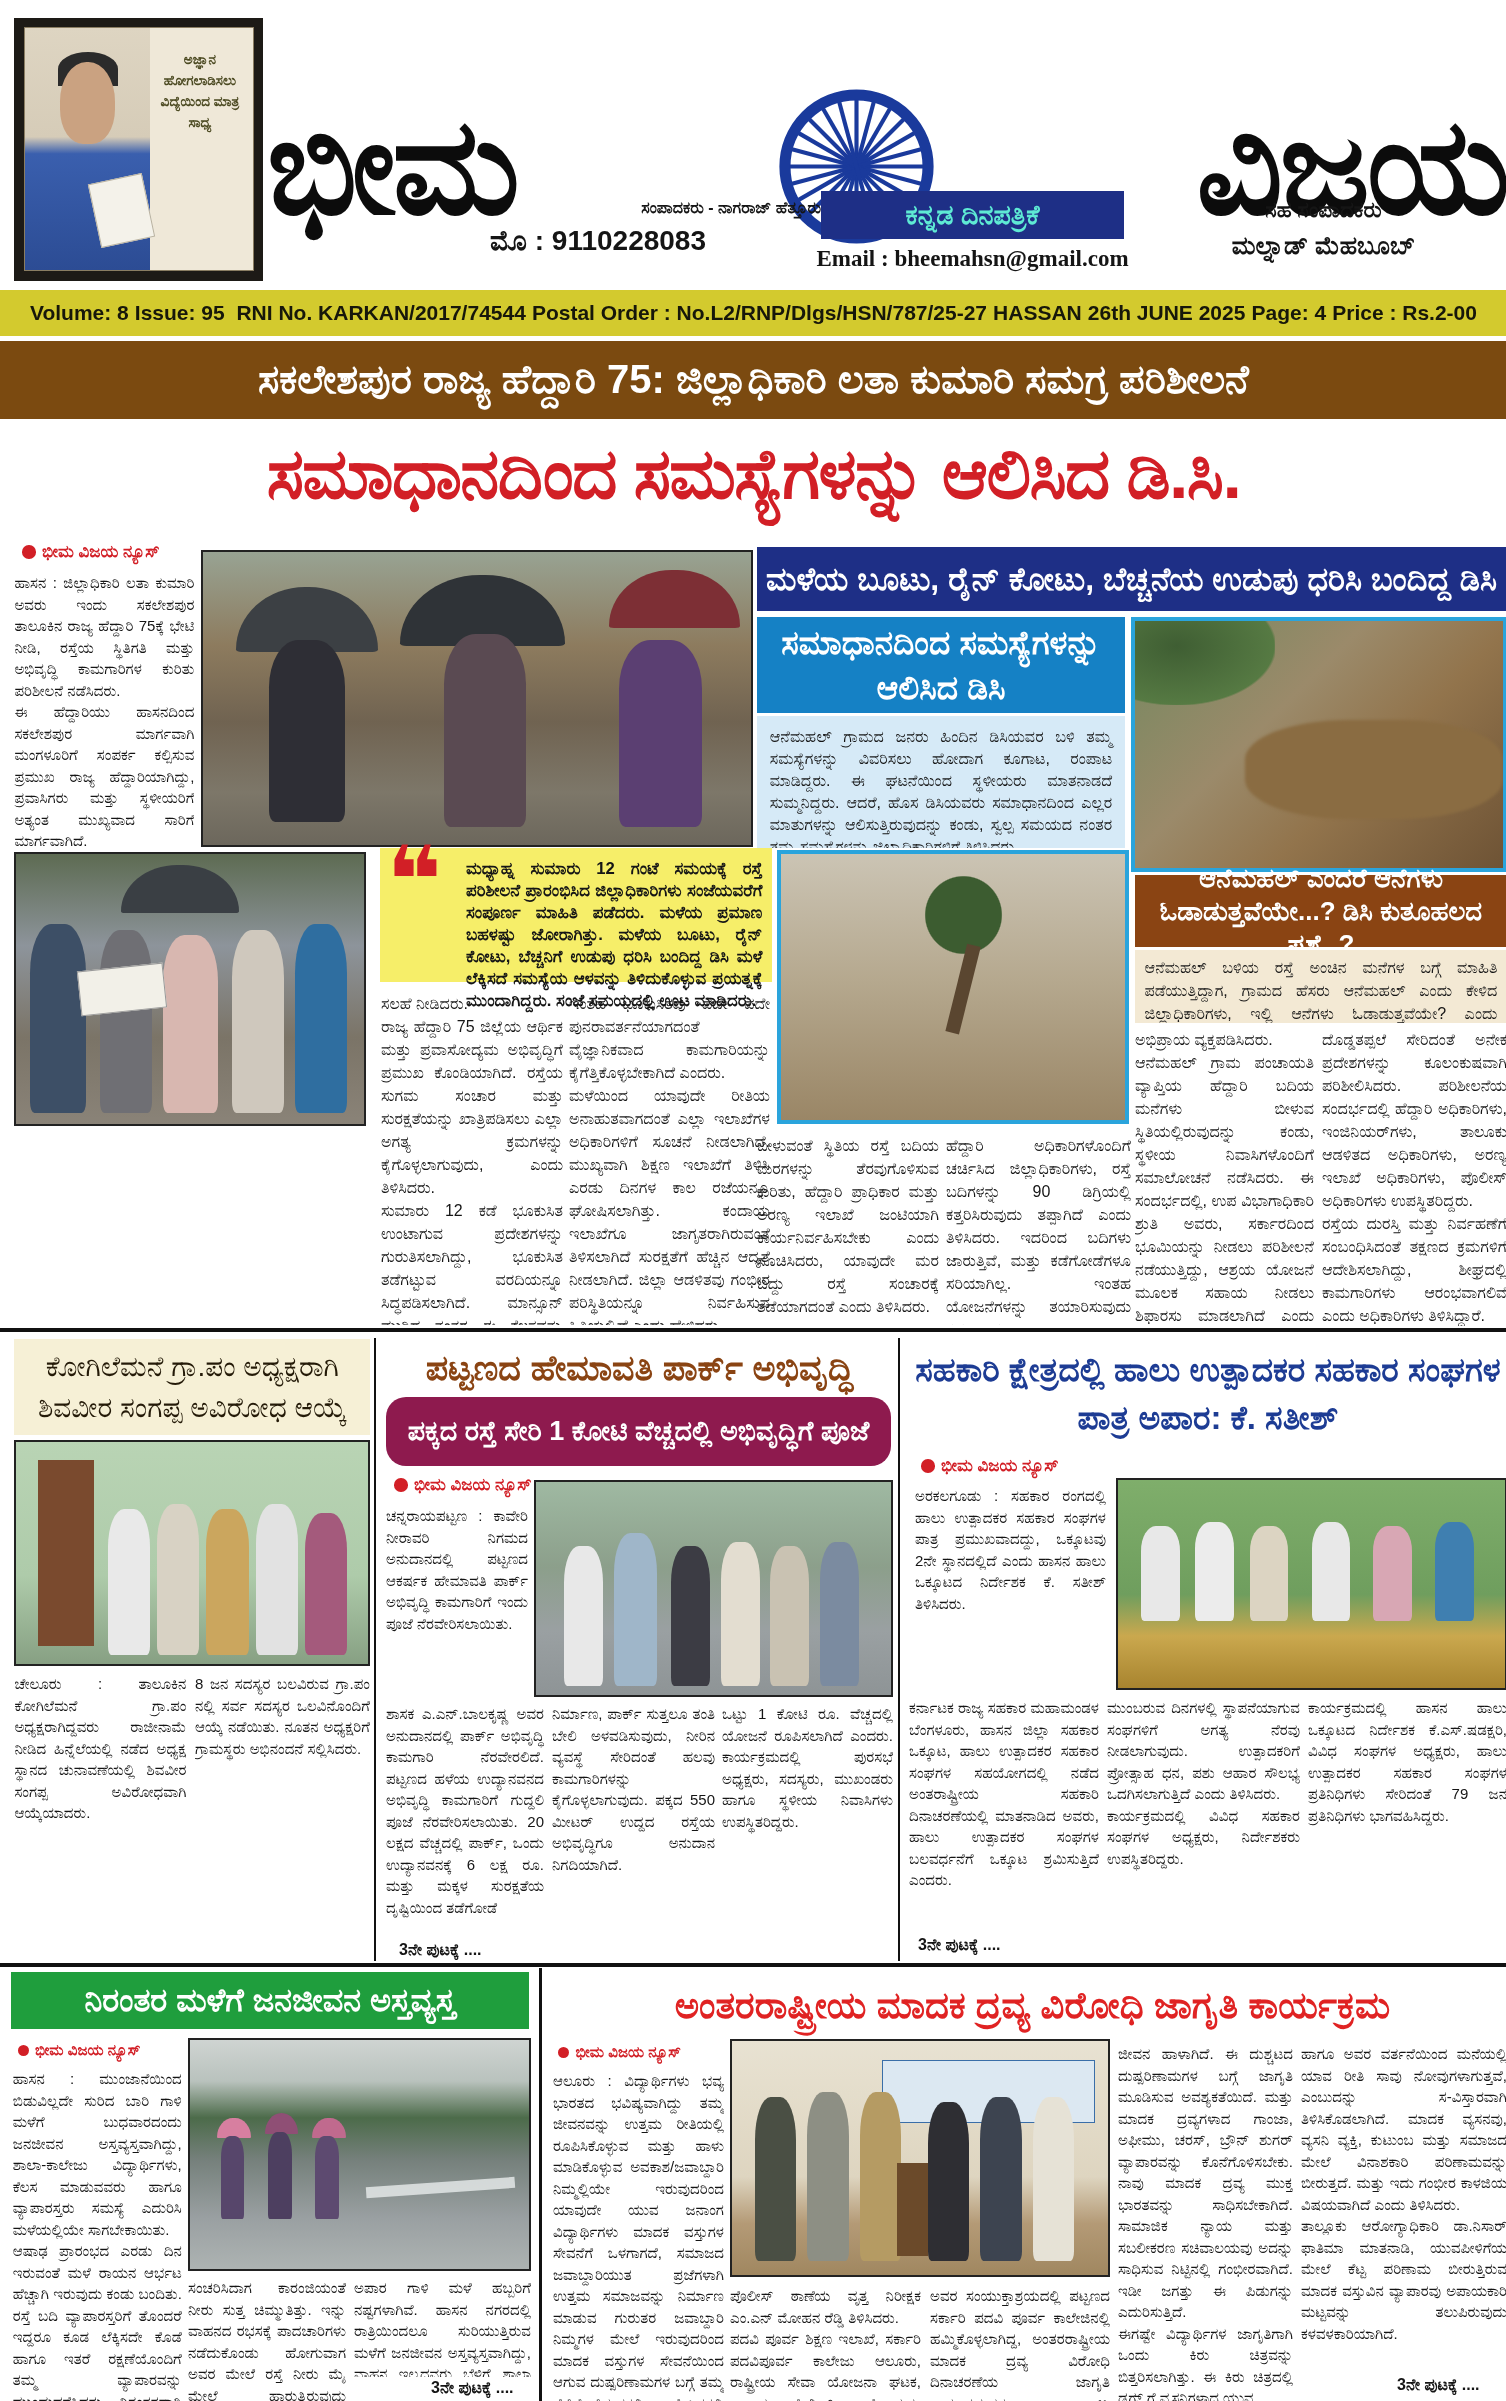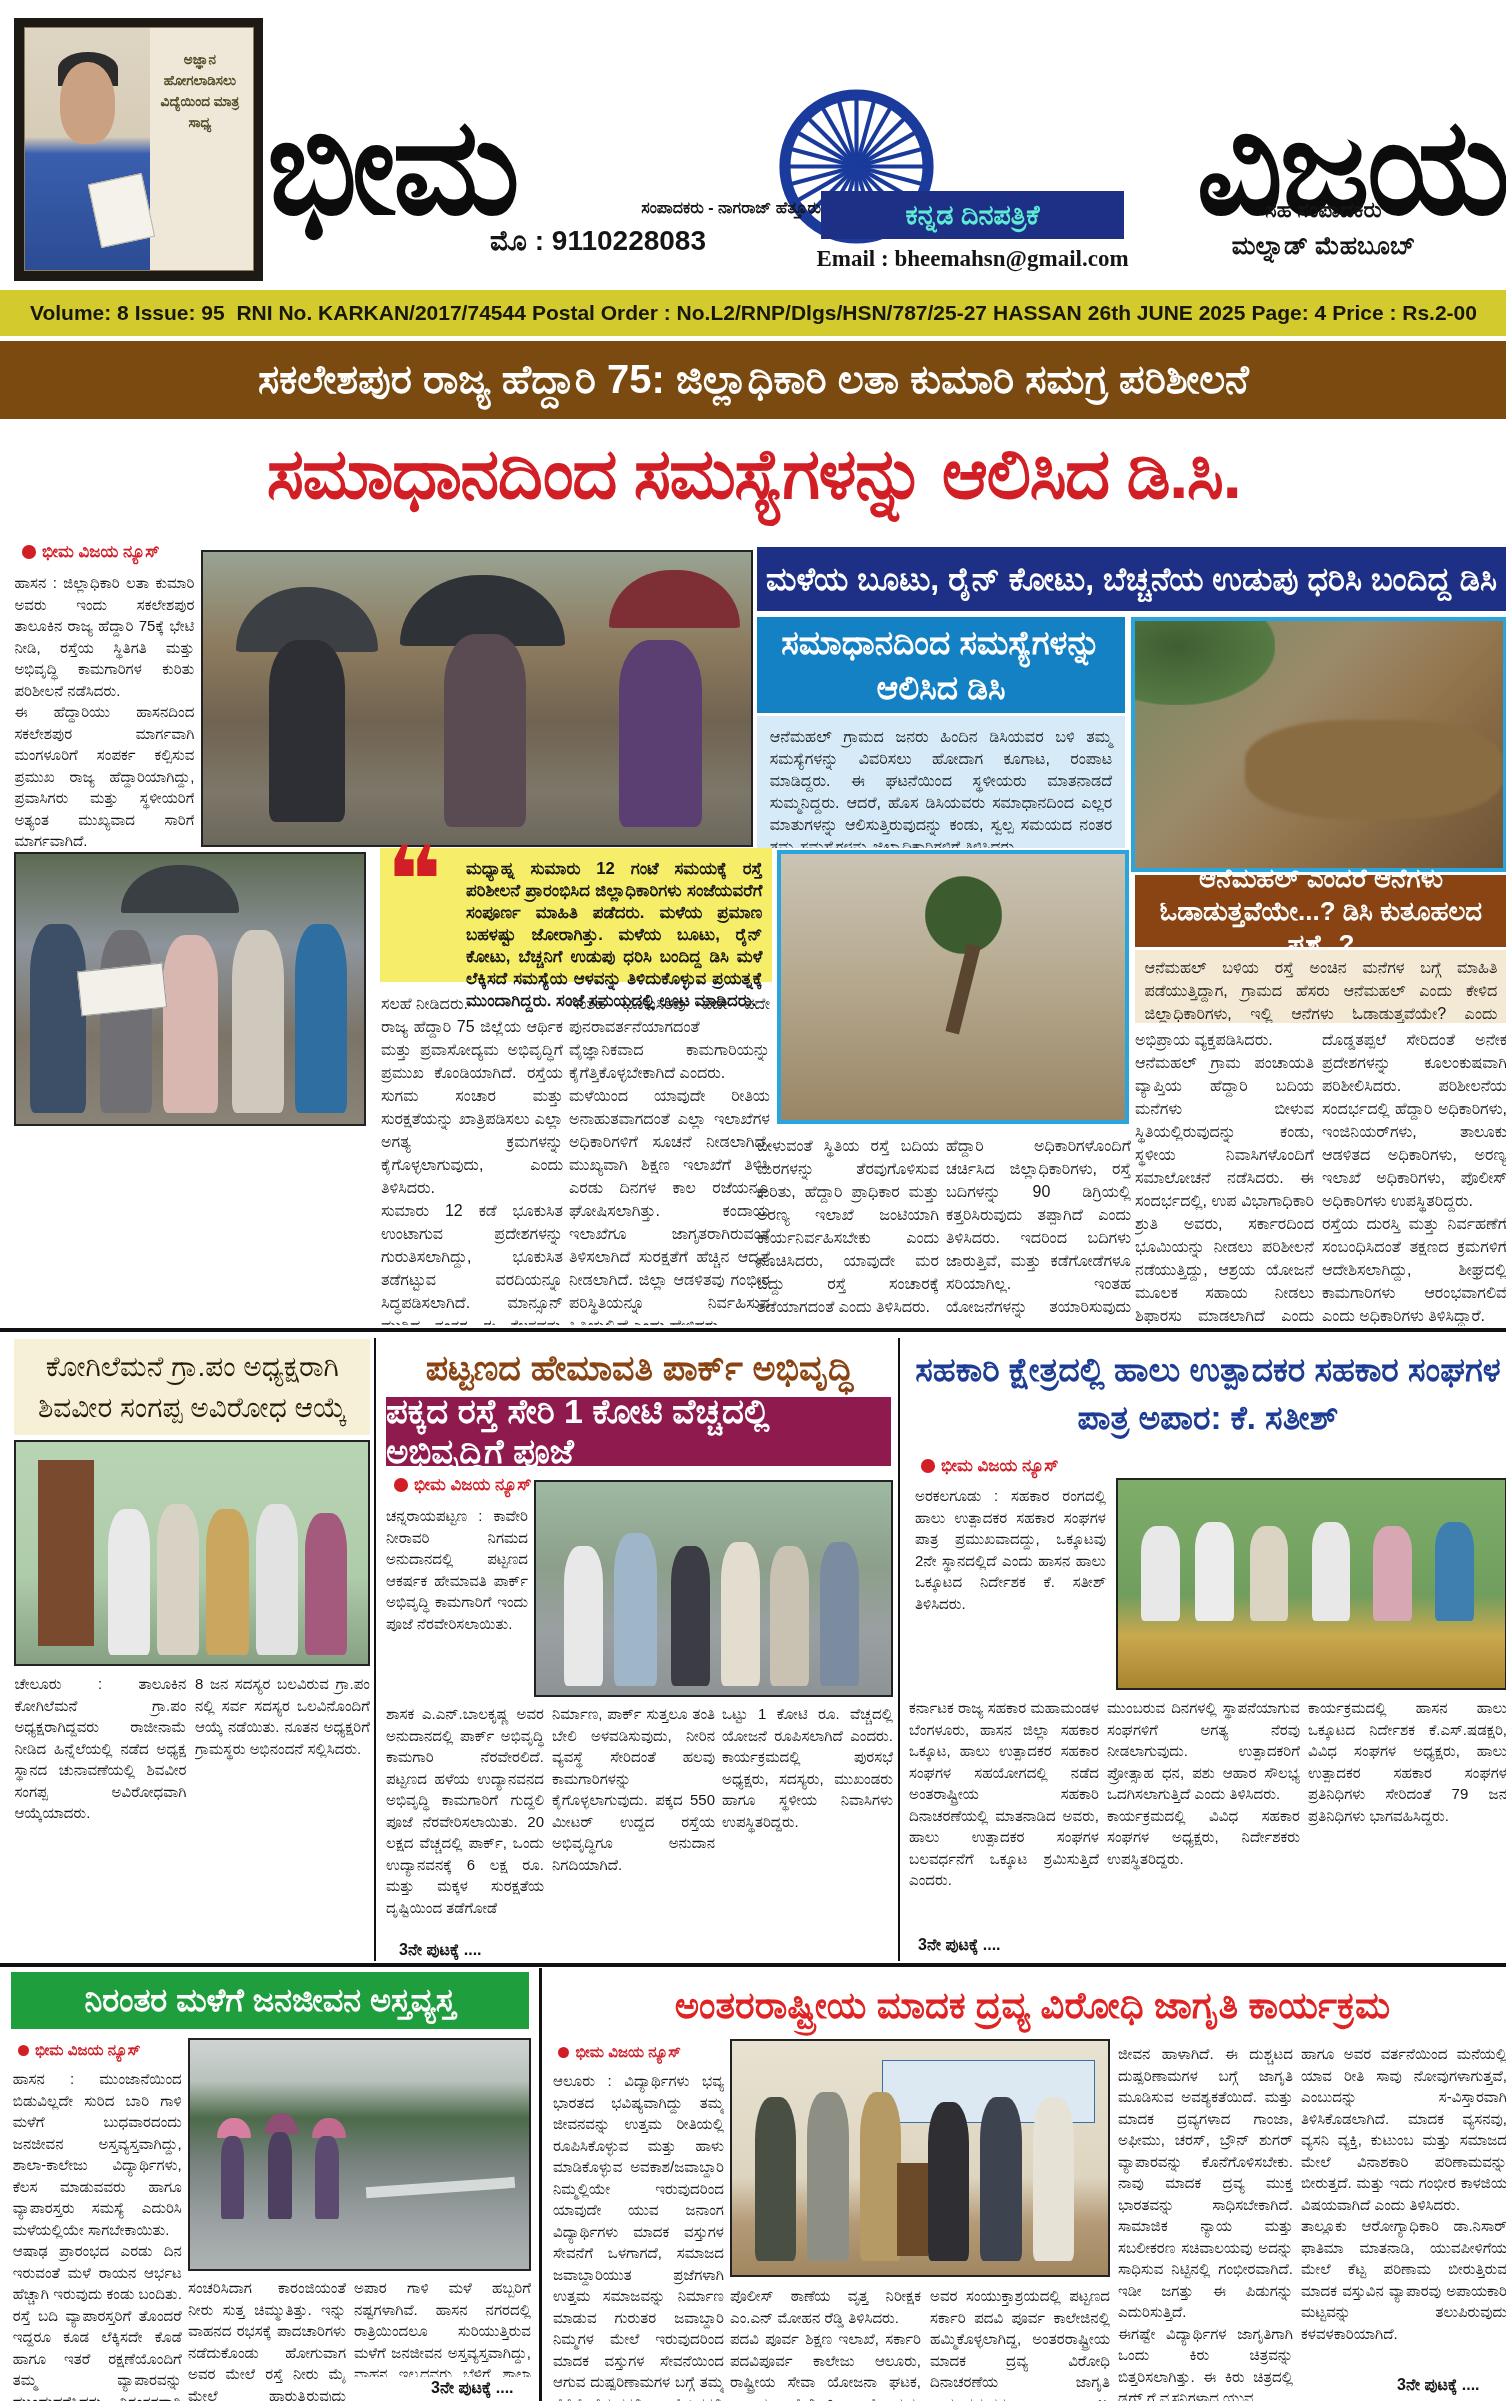--- a/index.html
+++ b/index.html
@@ -48,21 +48,21 @@
   .qtext{font-size:16.7px;line-height:22px;font-weight:600;text-align:justify;white-space:pre-line;}
   .anehead{background:var(--anemahal_brown);color:#fff;display:flex;align-items:center;justify-content:center;
            text-align:center;font-size:26px;line-height:33px;font-weight:bold;padding:1.6px 6.4px;box-sizing:border-box;}
   .anetext{background:var(--cream2);padding:6.4px 9.6px;box-sizing:border-box;font-size:16px;line-height:23px;}
   .hdiv{background:#111;left:0;width:1507px;height:4px;}
   .vr{background:#111;width:2.4px;}
   .gphead{background:var(--cream);color:#241a08;display:flex;align-items:center;justify-content:center;text-align:center;
           font-size:28px;line-height:41px;font-weight:normal;}
   .parkhead{color:var(--anemahal_brown);font-size:35px;font-weight:bold;display:flex;align-items:center;justify-content:center;}
   .parksub{background:var(--maroon);color:#fff;display:flex;align-items:center;justify-content:center;
-           font-size:34px;font-weight:bold;}
+           font-size:27px;font-weight:bold;border-radius:20px;}
   .milkhead{color:var(--headline_blue);font-size:33px;line-height:48px;font-weight:bold;display:flex;align-items:center;
             justify-content:center;text-align:center;}
   .greenbar{background:var(--green_banner);color:#fff;display:flex;align-items:center;justify-content:center;
             font-size:32px;font-weight:bold;}
   .redhead{color:var(--headline_red);font-size:37px;font-weight:bold;display:flex;align-items:center;justify-content:center;}
   
   .p1{background:linear-gradient(180deg,#98a393 0%,#8d7b5e 32%,#706351 58%,#7d7769 82%,#6c675c 100%);}
   .p2{background:linear-gradient(180deg,#5d6b52 0%,#8d949b 34%,#7b7467 68%,#8a8378 100%);}
   .p3{background:linear-gradient(135deg,#74885f 0%,#9b8a6a 38%,#92744c 62%,#6e5335 100%);}
   .p4{background:linear-gradient(180deg,#cbc4b4 0%,#b5a88e 48%,#9a8666 100%);}

